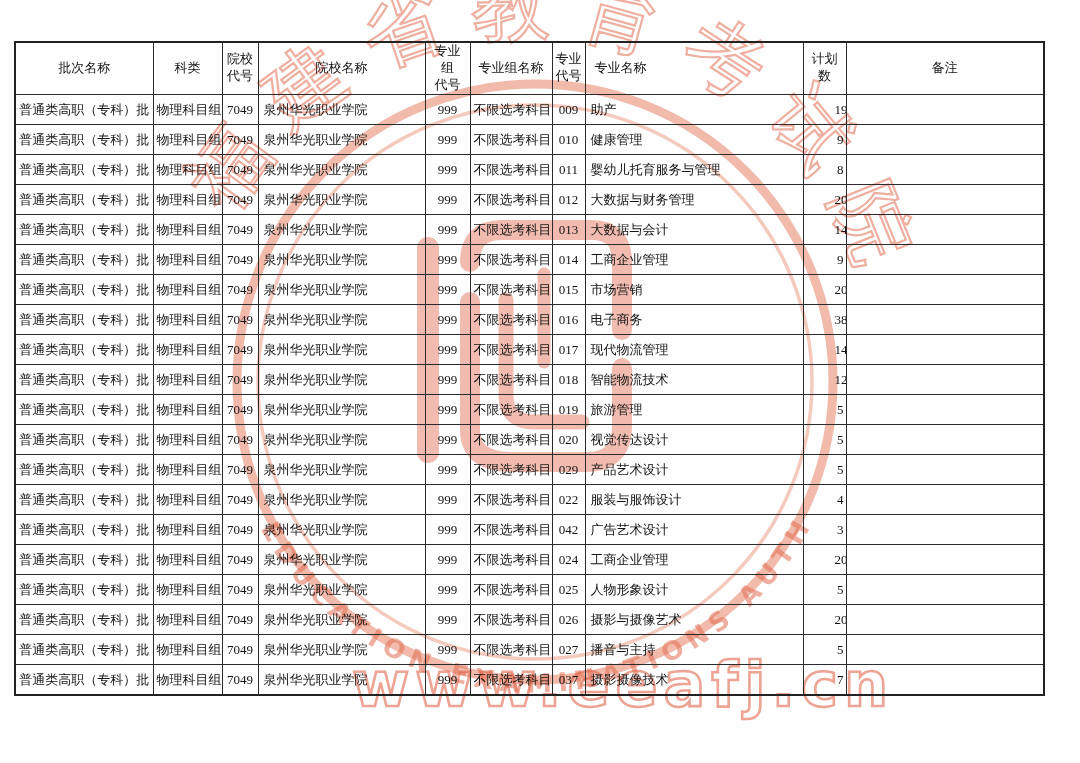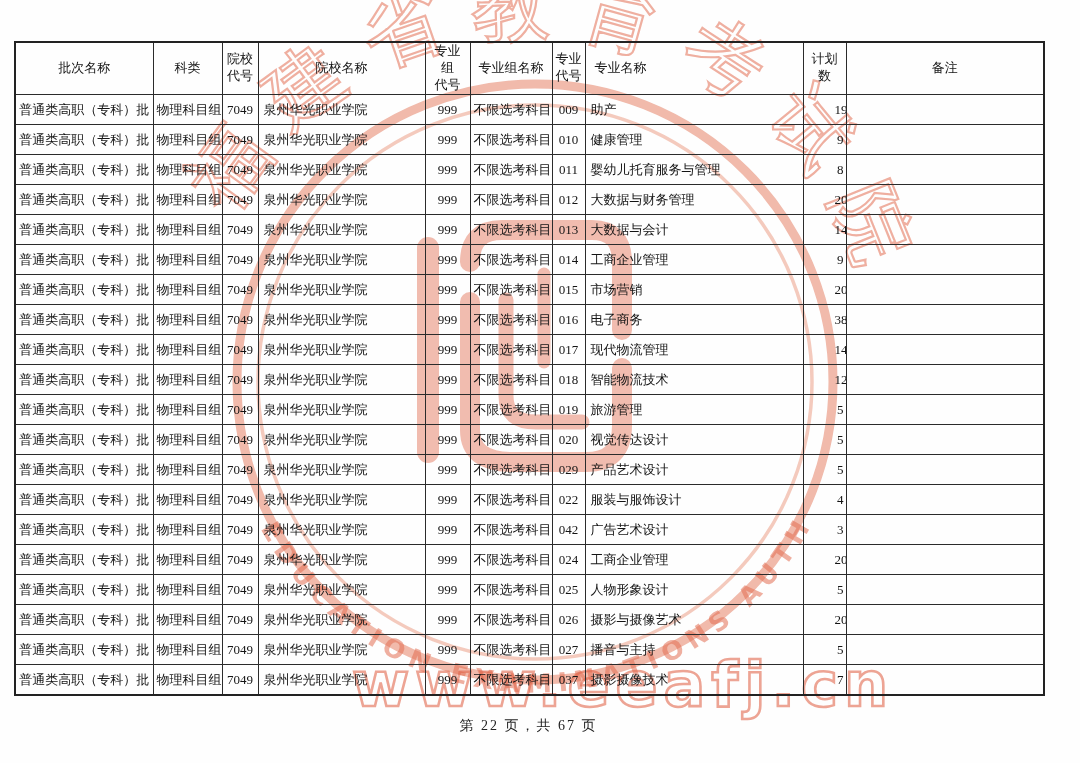--- a/index.html
+++ b/index.html
@@ -367,14 +367,13 @@
           <td>999</td>
           <td>不限选考科目</td>
           <td>037</td>
           <td>摄影摄像技术</td>
           <td>7</td>
           <td></td>
         </tr>
       </tbody>
   </table>
 
-  <div class="page-footer">第 22 页，共 67 页</div>
 </div>
 
 </body></html>

